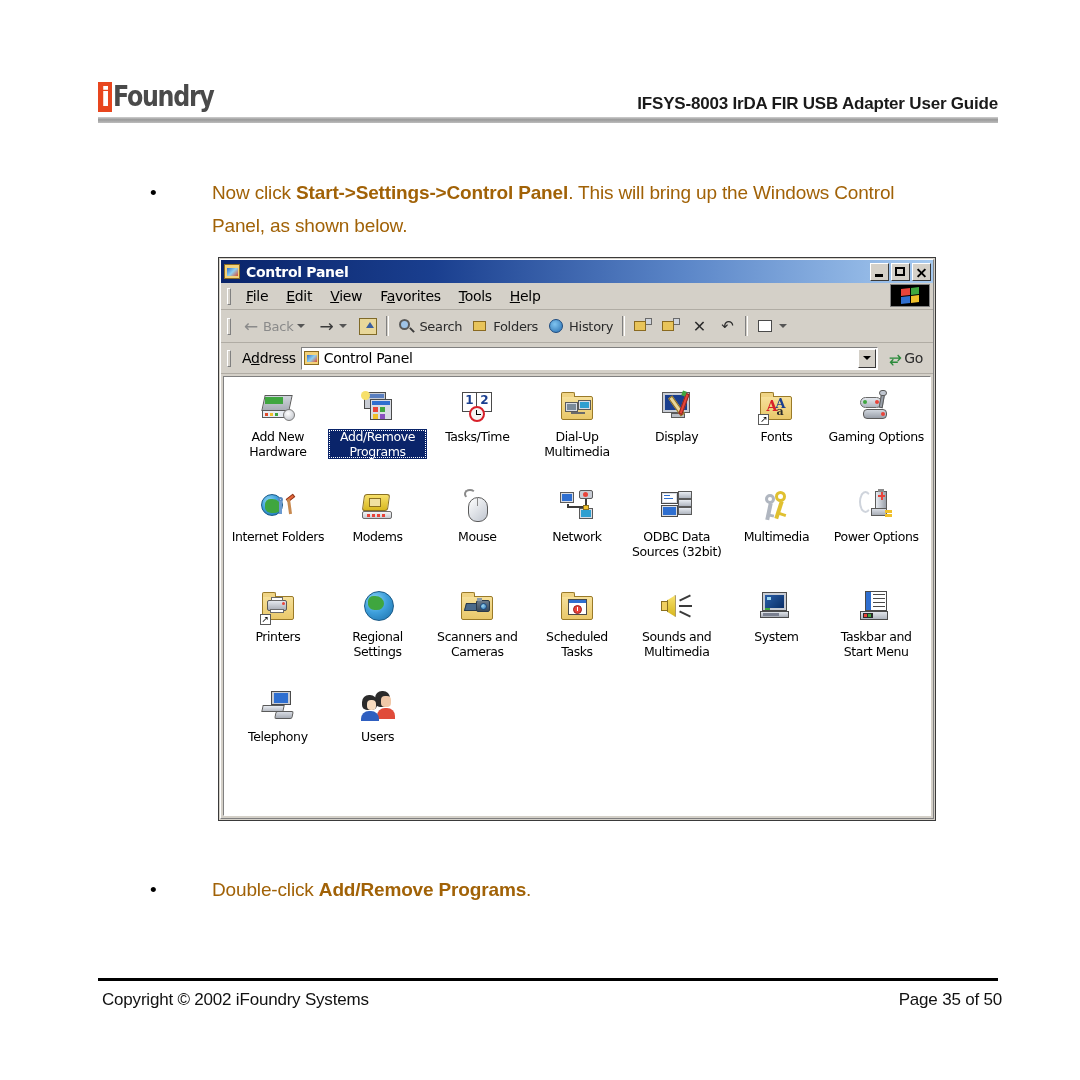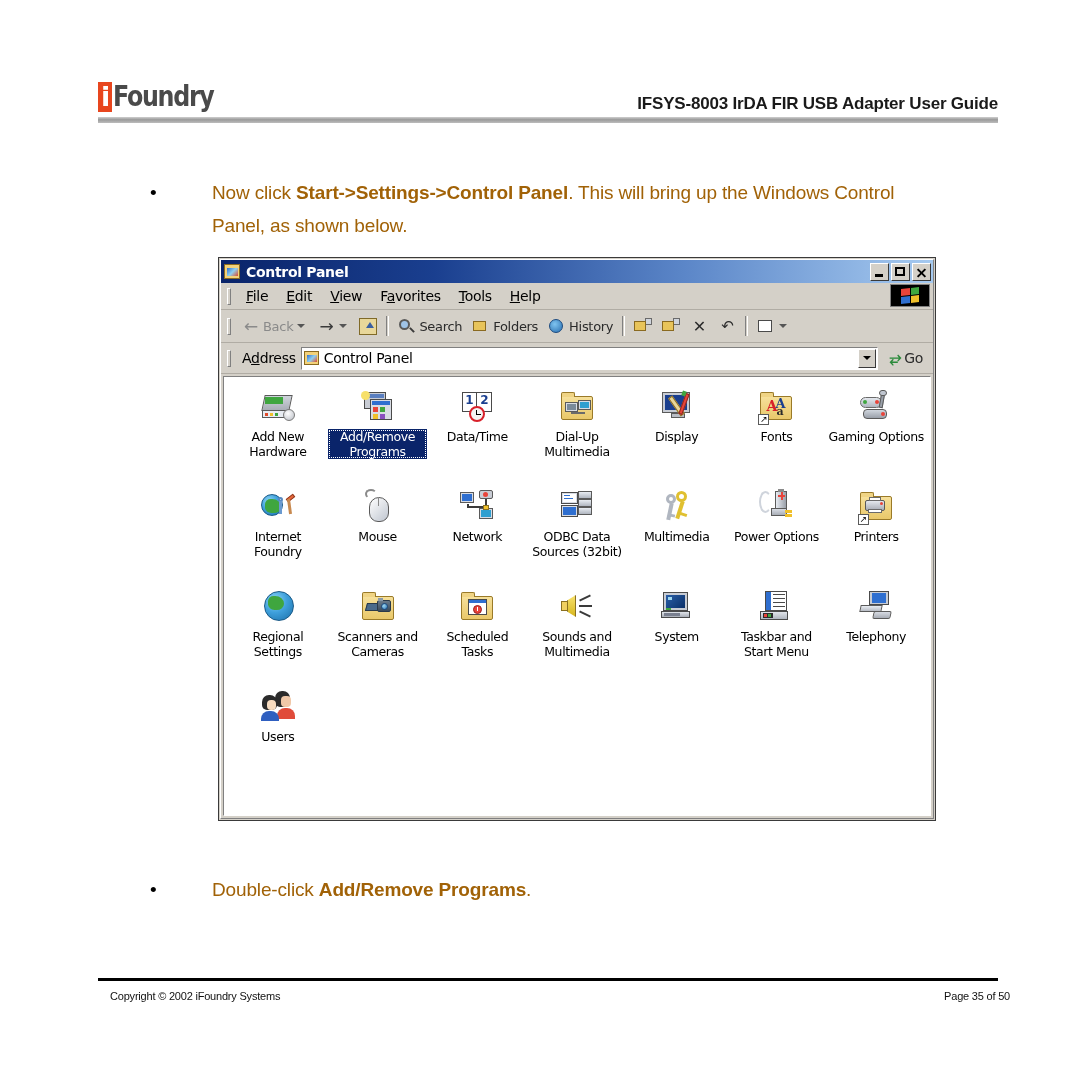--- a/index.html
+++ b/index.html
@@ -483,25 +483,25 @@
 
   
   .footer-rule {
     position: absolute;
     left: 98px; top: 978px;
     width: 900px; height: 3px;
     background: #000;
   }
   .footer {
     position: absolute;
-    left: 110px; top: 990px;
+    left: 102px; top: 990px;
     width: 900px;
     display: flex;
     justify-content: space-between;
-    font-size: 11px;
+    font-size: 17px;
     color: #111;
     letter-spacing: -0.2px;
     text-align: right;
   }
 
   
   .sh { position: absolute; }
   .folder {
     position: absolute; left: 3px; top: 7px;
     width: 32px; height: 24px;
@@ -718,21 +718,21 @@
           <div class="cp-icon">
             <span class="cp-icon-glyph">
               <i class="sh" style="left:4px;top:3px;width:30px;height:20px;background:#ffffff;border:1px solid #4a4a4a;box-sizing:border-box"></i>
               <i class="sh" style="left:18px;top:3px;width:1px;height:20px;background:#4a4a4a"></i>
               <i class="sh" style="left:7px;top:6px;width:8px;height:11px;color:#1a3f8f;font:bold 12px 'DejaVu Sans',sans-serif;line-height:11px;text-align:center">1</i>
               <i class="sh" style="left:22px;top:6px;width:8px;height:11px;color:#1a3f8f;font:bold 12px 'DejaVu Sans',sans-serif;line-height:11px;text-align:center">2</i>
               <i class="sh" style="left:11px;top:17px;width:16px;height:16px;border-radius:50%;background:#f4f4f4;border:2px solid #d8202a;box-sizing:border-box"></i>
               <i class="sh" style="left:18px;top:21px;width:1px;height:5px;background:#000"></i>
               <i class="sh" style="left:18px;top:25px;width:5px;height:1px;background:#000"></i>
             </span>
-            <span class="cp-icon-label">Data/Time</span>
+            <span class="cp-icon-label">Tasks/Time</span>
           </div>
 
           <div class="cp-icon">
             <span class="cp-icon-glyph">
               <i class="folder"></i>
               <i class="sh" style="left:7px;top:13px;width:13px;height:10px;background:#d8dce4;border:1px solid #5a5a5a;box-sizing:border-box"></i>
               <i class="sh" style="left:9px;top:15px;width:9px;height:6px;background:#7a8a9a"></i>
               <i class="sh" style="left:20px;top:11px;width:13px;height:10px;background:#d8dce4;border:1px solid #5a5a5a;box-sizing:border-box"></i>
               <i class="sh" style="left:22px;top:13px;width:9px;height:6px;background:#2f9fd0"></i>
               <i class="sh" style="left:13px;top:23px;width:14px;height:2px;background:#6a6a6a"></i>
@@ -778,24 +778,36 @@
           </div>
 
           <div class="cp-icon">
             <span class="cp-icon-glyph">
               <i class="globe" style="left:2px;top:5px;width:22px;height:22px"></i>
               <i class="sh" style="left:19px;top:8px;width:5px;height:5px;border:2px solid #5a8ac0;border-radius:50%;box-sizing:border-box;background:#cfe0f4"></i>
               <i class="sh" style="left:20px;top:12px;width:3px;height:13px;background:#6a9ad0"></i>
               <i class="sh" style="left:27px;top:7px;width:9px;height:4px;background:#e8663a;border:1px solid #8a3a20;box-sizing:border-box;transform:rotate(-38deg)"></i>
               <i class="sh" style="left:29px;top:10px;width:3px;height:15px;background:#c88a50;transform:rotate(-8deg)"></i>
             </span>
-            <span class="cp-icon-label">Internet Foundry</span>
-          </div>
-
-
+            <span class="cp-icon-label">Internet Folders</span>
+          </div>
+
+
+          <div class="cp-icon">
+            <span class="cp-icon-glyph">
+              <i class="sh" style="left:4px;top:5px;width:26px;height:17px;background:linear-gradient(#f7e06a,#d8b820);border:1px solid #8a7020;box-sizing:border-box;border-radius:3px;transform:skewX(-8deg)"></i>
+              <i class="sh" style="left:10px;top:9px;width:12px;height:9px;background:#f0e0a0;border:1px solid #8a7020;box-sizing:border-box"></i>
+              <i class="sh" style="left:3px;top:22px;width:30px;height:8px;background:linear-gradient(#f4f4f4,#c8ccd4);border:1px solid #6a6a6a;box-sizing:border-box;border-radius:2px"></i>
+              <i class="sh" style="left:8px;top:25px;width:3px;height:3px;background:#e8443a"></i>
+              <i class="sh" style="left:13px;top:25px;width:3px;height:3px;background:#e8443a"></i>
+              <i class="sh" style="left:18px;top:25px;width:3px;height:3px;background:#e8443a"></i>
+              <i class="sh" style="left:23px;top:25px;width:3px;height:3px;background:#e8443a"></i>
+            </span>
+            <span class="cp-icon-label">Modems</span>
+          </div>
 
           <div class="cp-icon">
             <span class="cp-icon-glyph">
               <i class="sh" style="left:10px;top:8px;width:20px;height:25px;background:linear-gradient(135deg,#ffffff,#c0c6d0);border:1px solid #5a5a5a;box-sizing:border-box;border-radius:10px 10px 9px 9px"></i>
               <i class="sh" style="left:19px;top:8px;width:1px;height:9px;background:#8a8a8a"></i>
               <i class="sh" style="left:6px;top:0px;width:12px;height:10px;border:2px solid #8a8a8a;border-radius:50%;border-bottom-color:transparent;border-right-color:transparent;box-sizing:border-box"></i>
             </span>
             <span class="cp-icon-label">Mouse</span>
           </div>
 

